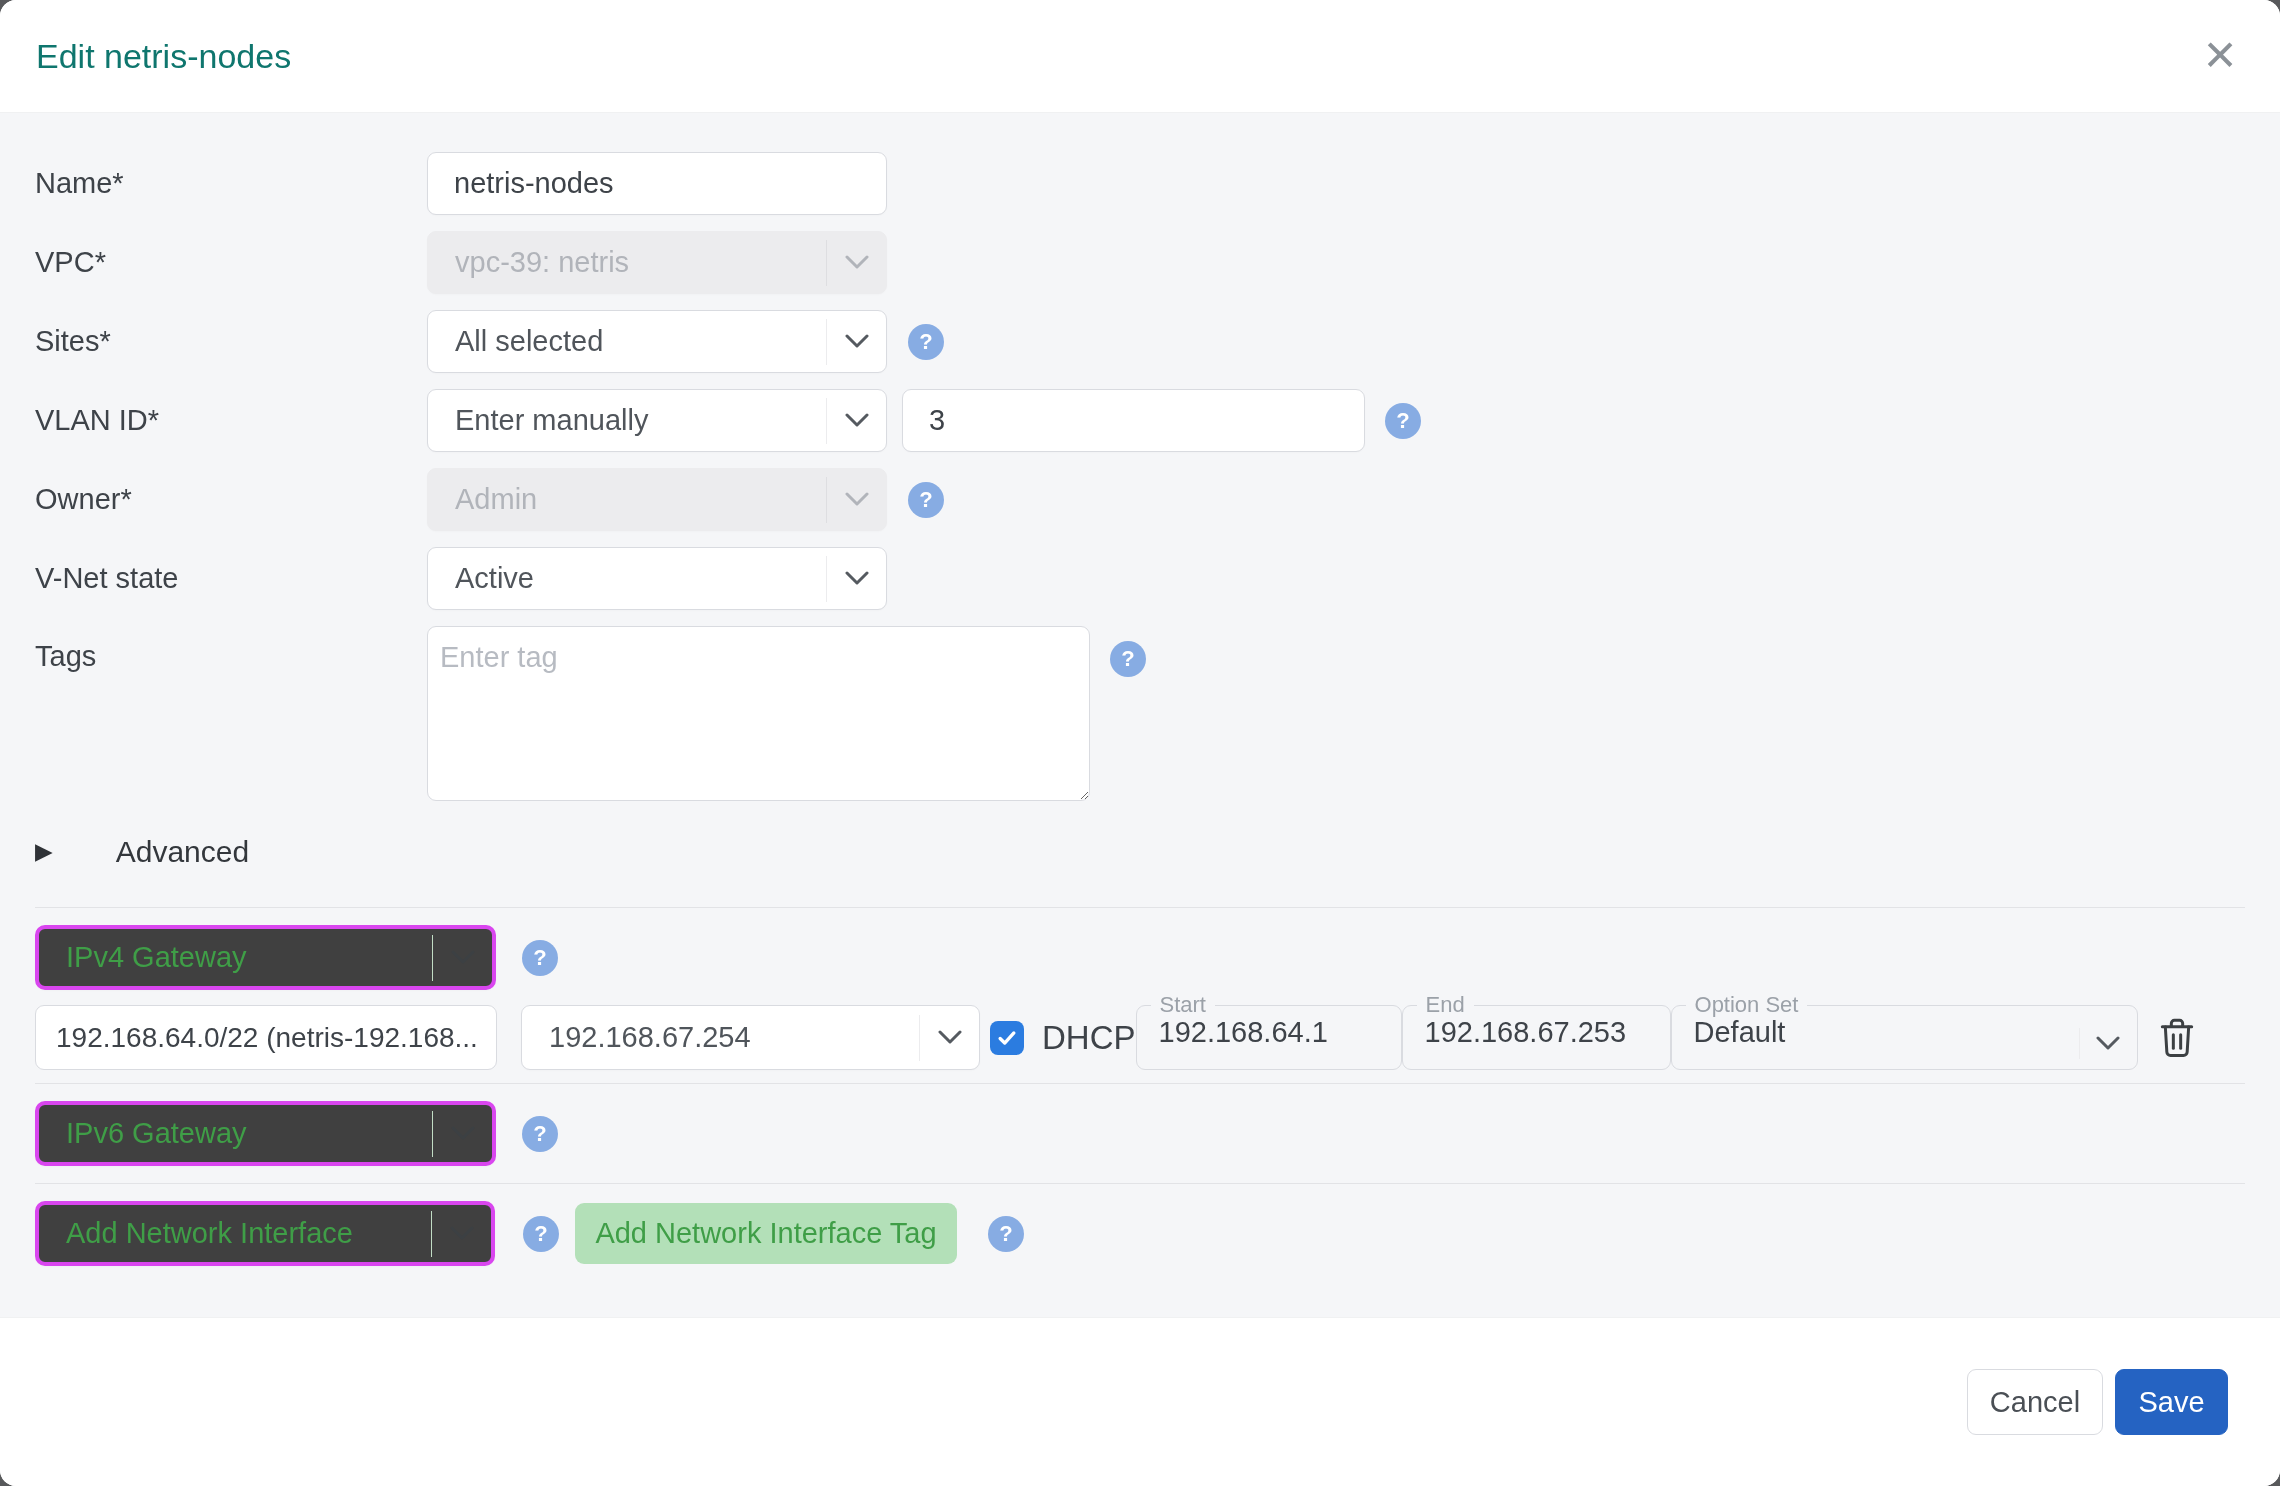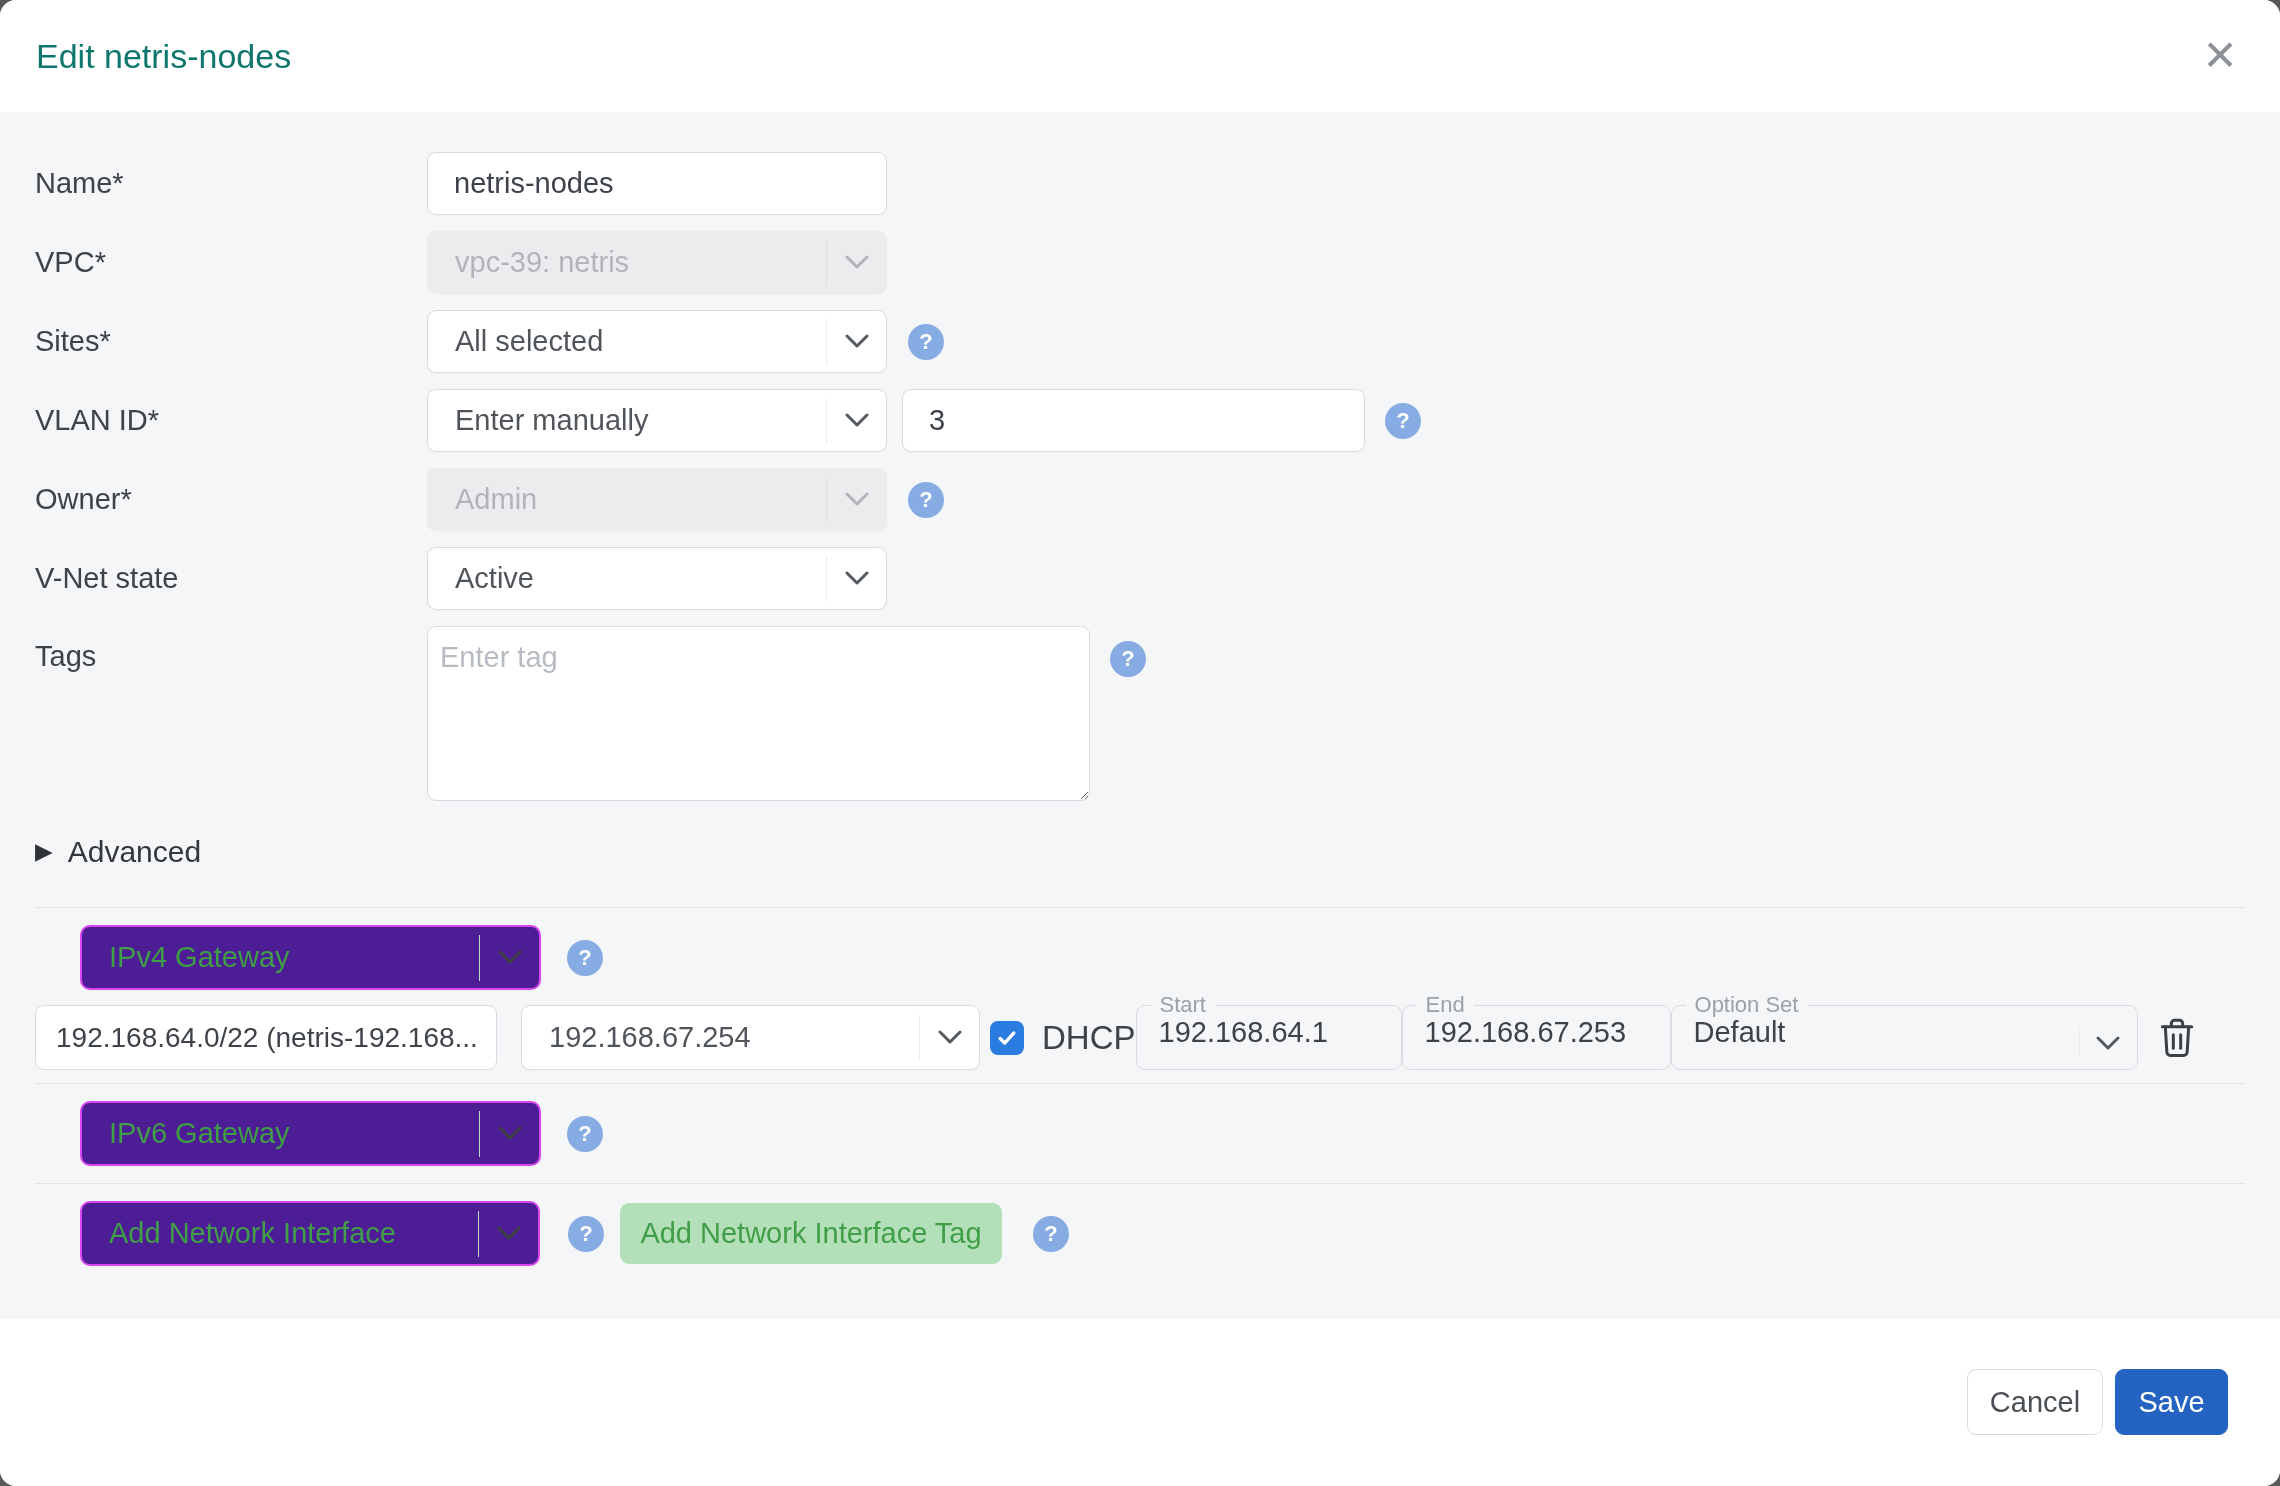--- a/index.html
+++ b/index.html
@@ -66,21 +66,21 @@
   }
   .sel-caret {
     flex:0 0 60px; align-self:center; height:46px;
     display:flex; align-items:center; justify-content:center;
     border-left:1px solid #ececee; color:#555a60;
   }
   .sel.disabled { background:#ececee; border-color:#ececee; cursor:default; }
   .sel.disabled .sel-value { color:#b1b4ba; }
   .sel.disabled .sel-caret { color:#b1b4ba; border-left-color:#dedee1; }
   .sel.green {
-    border:2px solid #d946ef; background:#4c1d95; border-radius:10px;margin-left:45px;
+    border:4px solid #d946ef; background:#404040; border-radius:10px;
   }
   .sel.green .sel-value { color:#3f9e47; }
   .sel.green .sel-caret { border-left-color:#c2ddc5; color:#3c4043; }
 
   .vlan-input { width:463px; margin-left:15px; }
   .help-badge {
     width:36px; height:36px; border-radius:50%;
     background:#87ace3; color:#fff;
     display:flex; align-items:center; justify-content:center;
     font-size:22px; font-weight:700; flex:0 0 36px;
@@ -95,21 +95,21 @@
     border:1px solid #d9dbe0; border-radius:9px;
     background:#fff; font-size:29px; color:#3e4349;
     padding:14px 12px; outline:none; resize:both;
     font-family:"Liberation Sans", sans-serif;
   }
   .tags-area::placeholder { color:#b7bbc2; }
   .tags-row .help-badge { margin-top:15px; }
 
   .advanced { margin-top:36px; height:29px; display:flex; align-items:center; cursor:pointer; width:230px; }
   .advanced-caret { font-size:23px; color:#2f3237; margin-right:15px; line-height:1; }
-  .advanced-label { font-size:30px; color:#33373c; }
+  .advanced-label { font-size:30px; color:#33373c;margin-left:48px; }
 
   .hr { height:1px; background:#e2e3e6; width:100%; }
   .hr-1 { margin-top:41px; }
   .hr-2 { margin-top:13px; }
   .hr-3 { margin-top:17px; }
 
   .gw-row { display:flex; align-items:center; height:65px; margin-top:17px; }
   .gw-row.first { margin-top:17px; }
   .gw-row .sel.green { width:461px; height:65px; }
 

